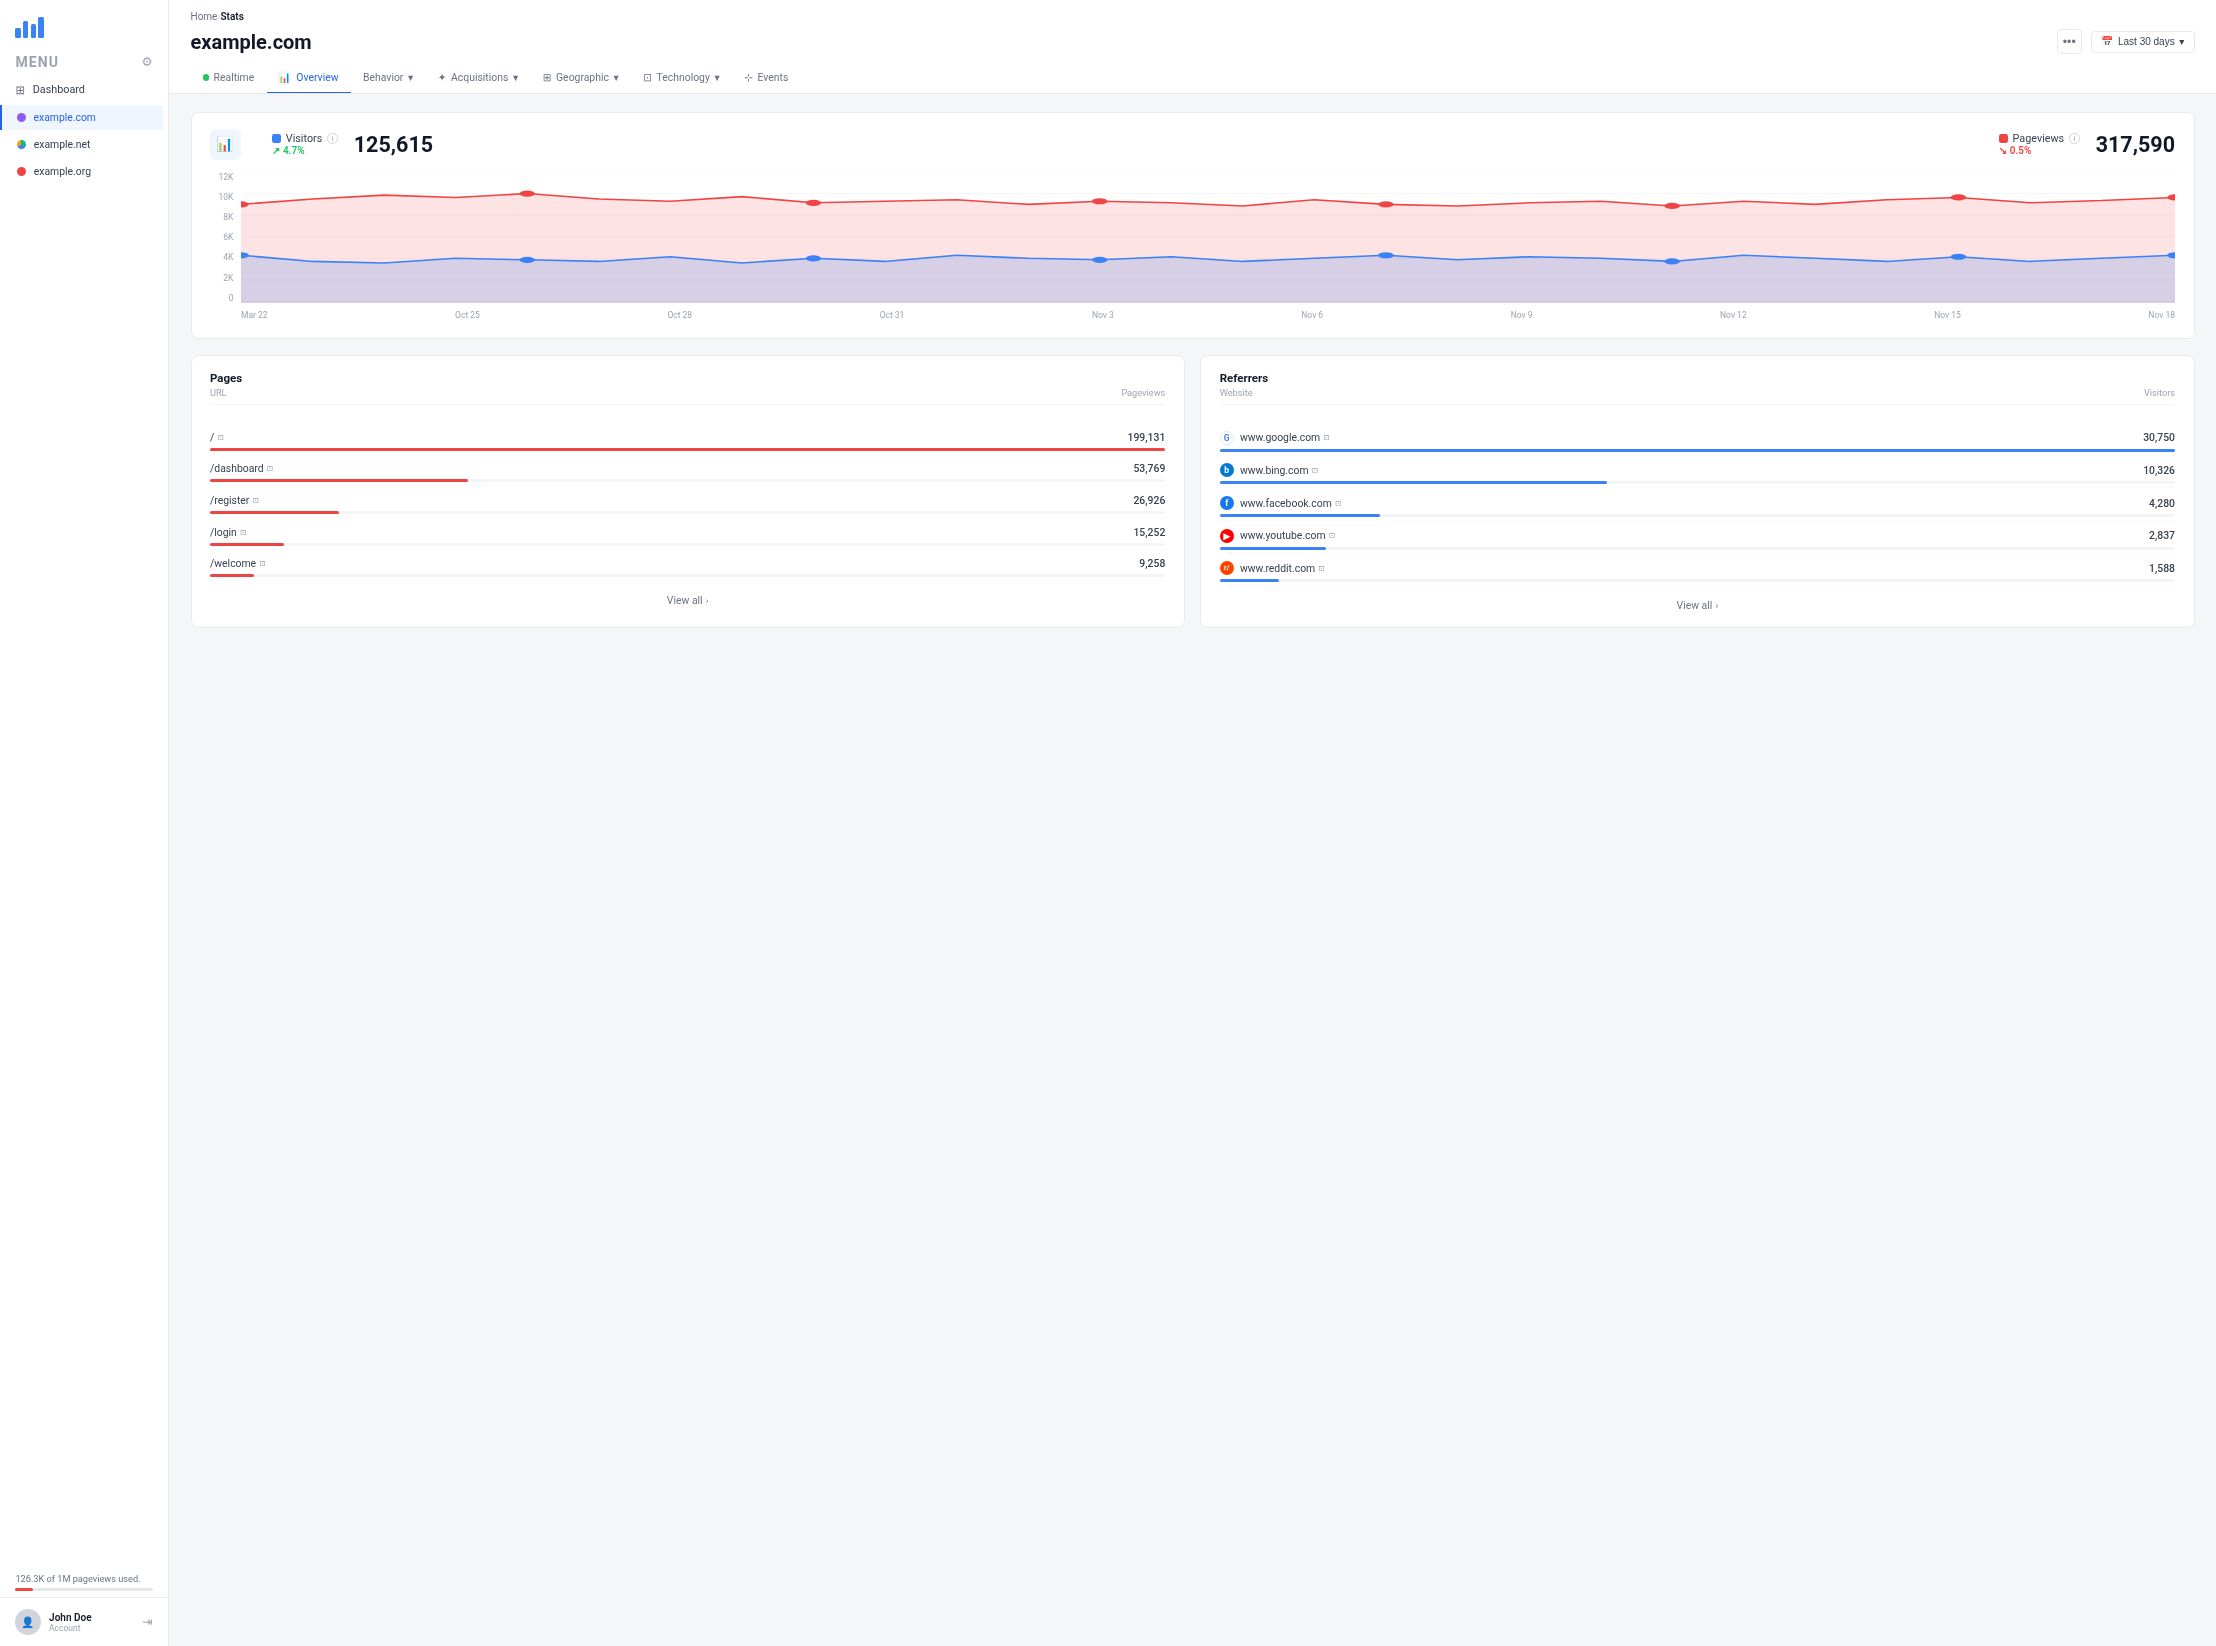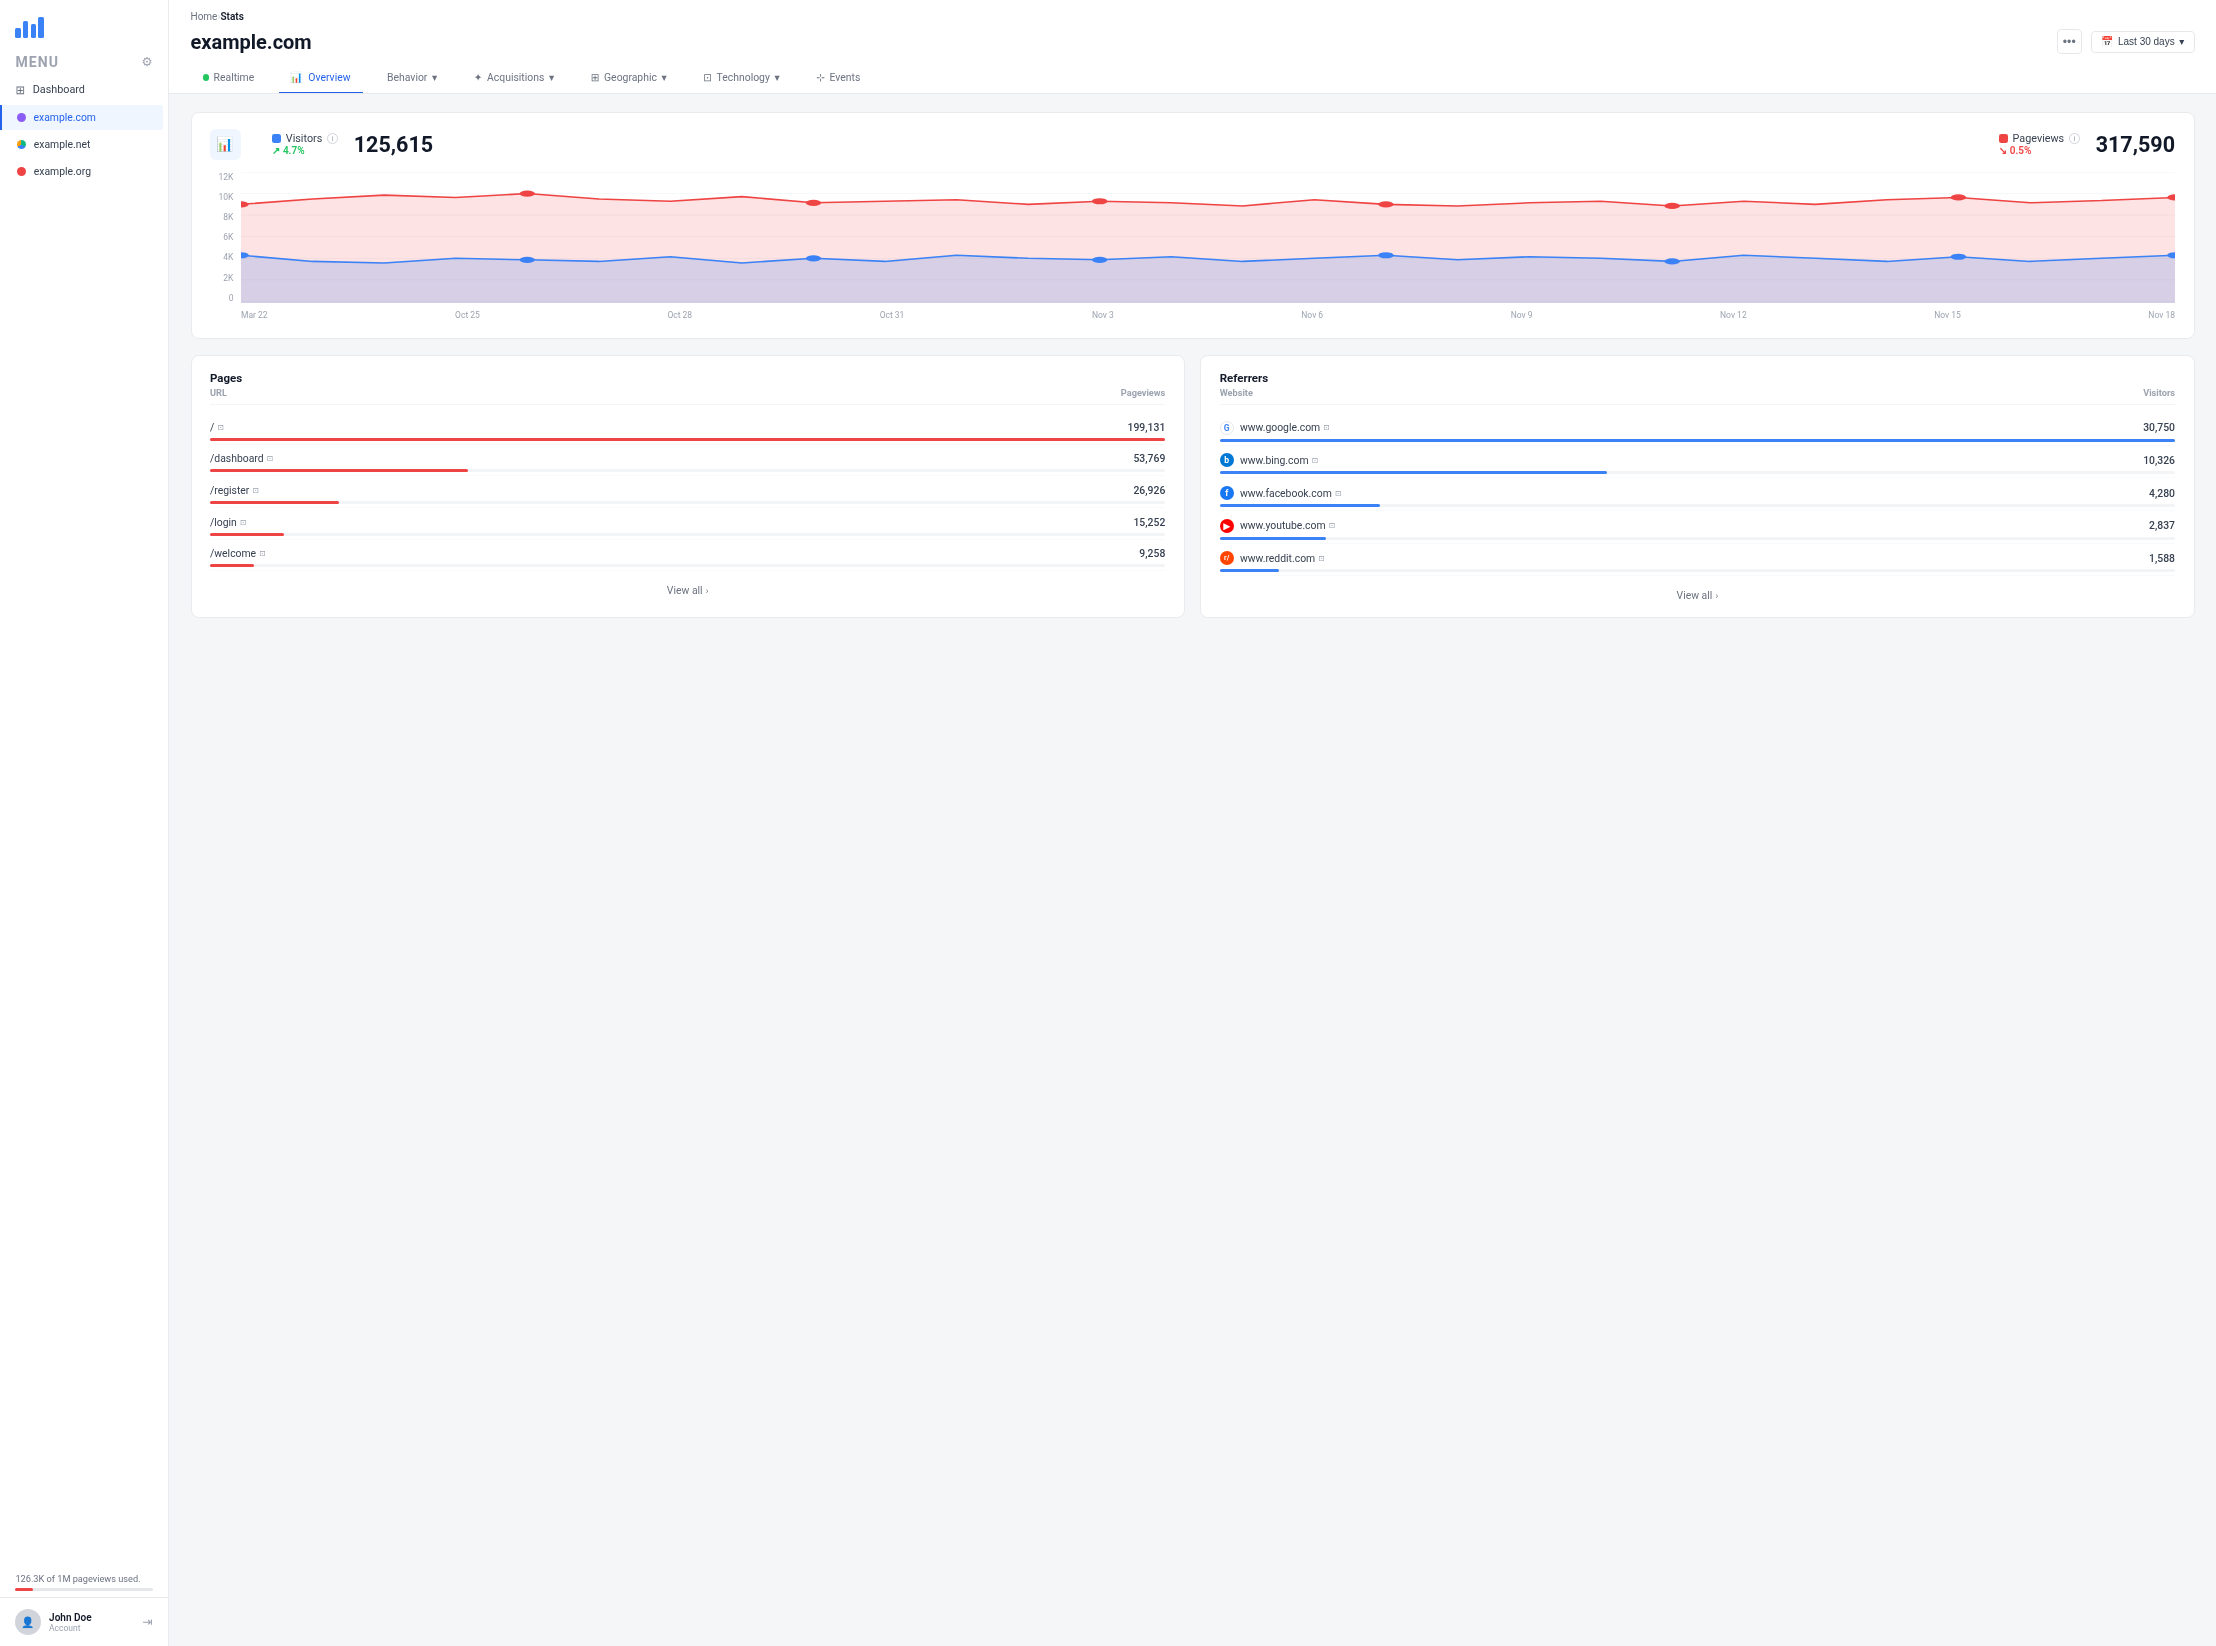--- a/index.html
+++ b/index.html
@@ -179,21 +179,21 @@
       background: #fff;
       font-size: 10px;
       color: #374151;
       cursor: pointer;
     }
 
     
     .nav-tabs {
       display: flex;
       align-items: center;
-      gap: 12px;
+      gap: 0;
       border-bottom: none;
     }
     .nav-tab {
       display: flex;
       align-items: center;
       gap: 4.6px;
       padding: 7.7px 12.3px;
       font-size: 10.4px;
       color: #6b7280;
       cursor: pointer;
@@ -321,24 +321,24 @@
       font-size: 11.5px;
       font-weight: 700;
       color: #111827;
       margin-bottom: 2px;
     }
     .table-header {
       display: flex;
       justify-content: space-between;
       font-size: 9.2px;
       color: #9ca3af;
-      font-weight: 700;
+      font-weight: 400;
       padding-bottom: 6.2px;
       border-bottom: 0.8px solid #f3f4f6;
-      margin-bottom: 8px;
+      margin-bottom: 18px;
     }
     .table-row {
       padding: 7.7px 0 3.1px;
       border-bottom: 0.8px solid #f9fafb;
     }
     .table-row-top {
       display: flex;
       justify-content: space-between;
       align-items: center;
       margin-bottom: 3.8px;

